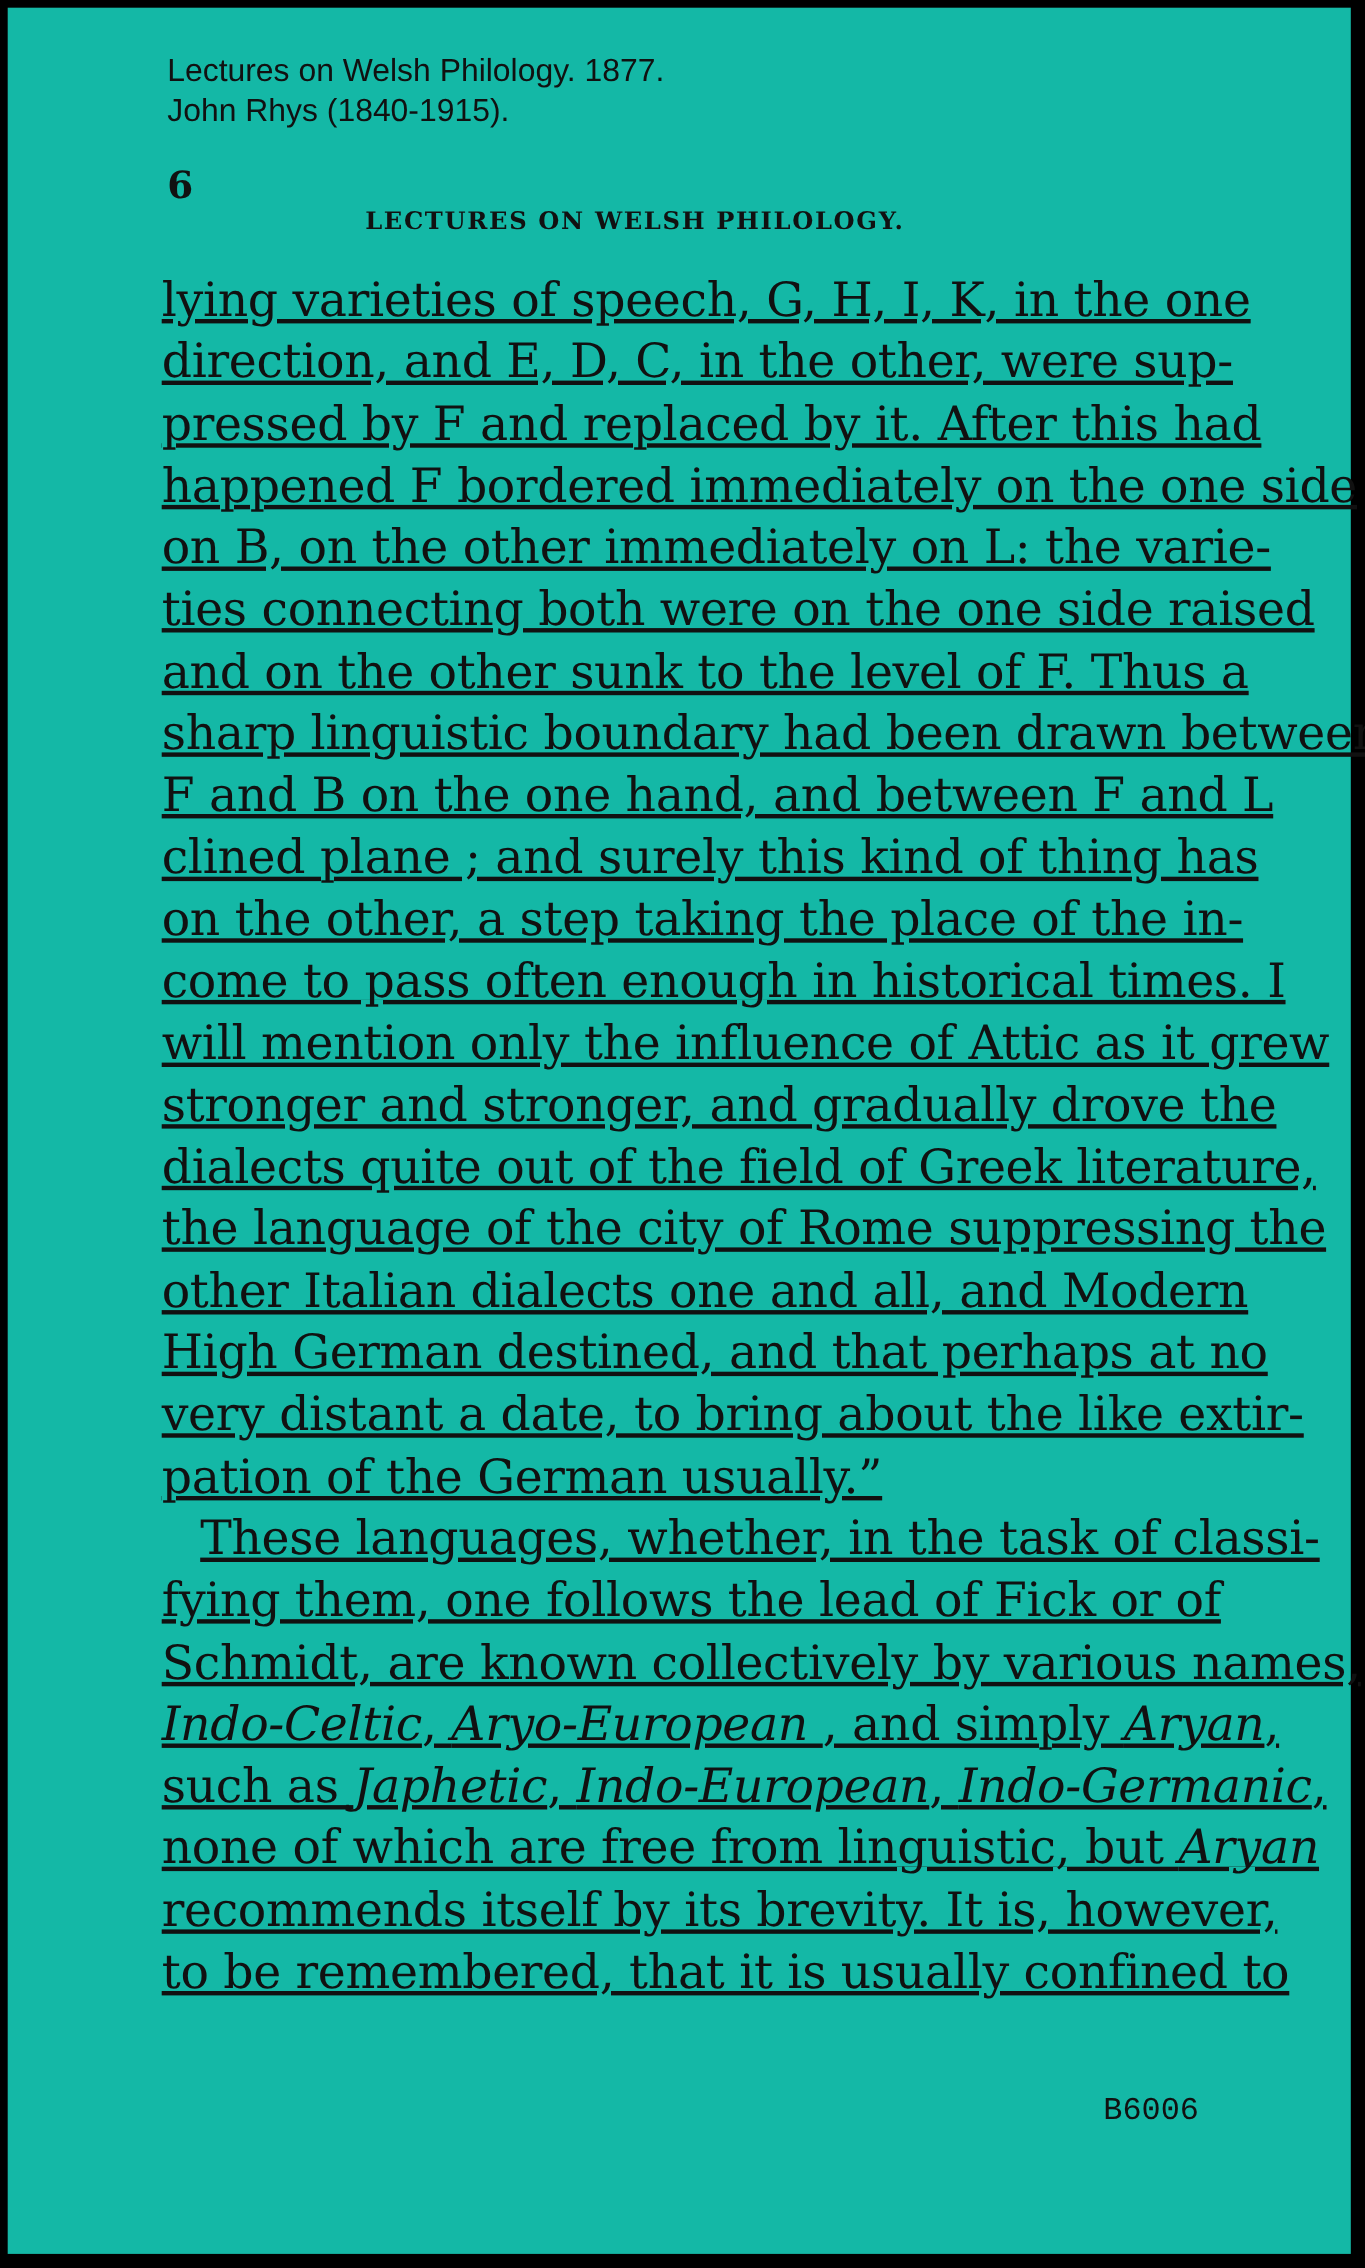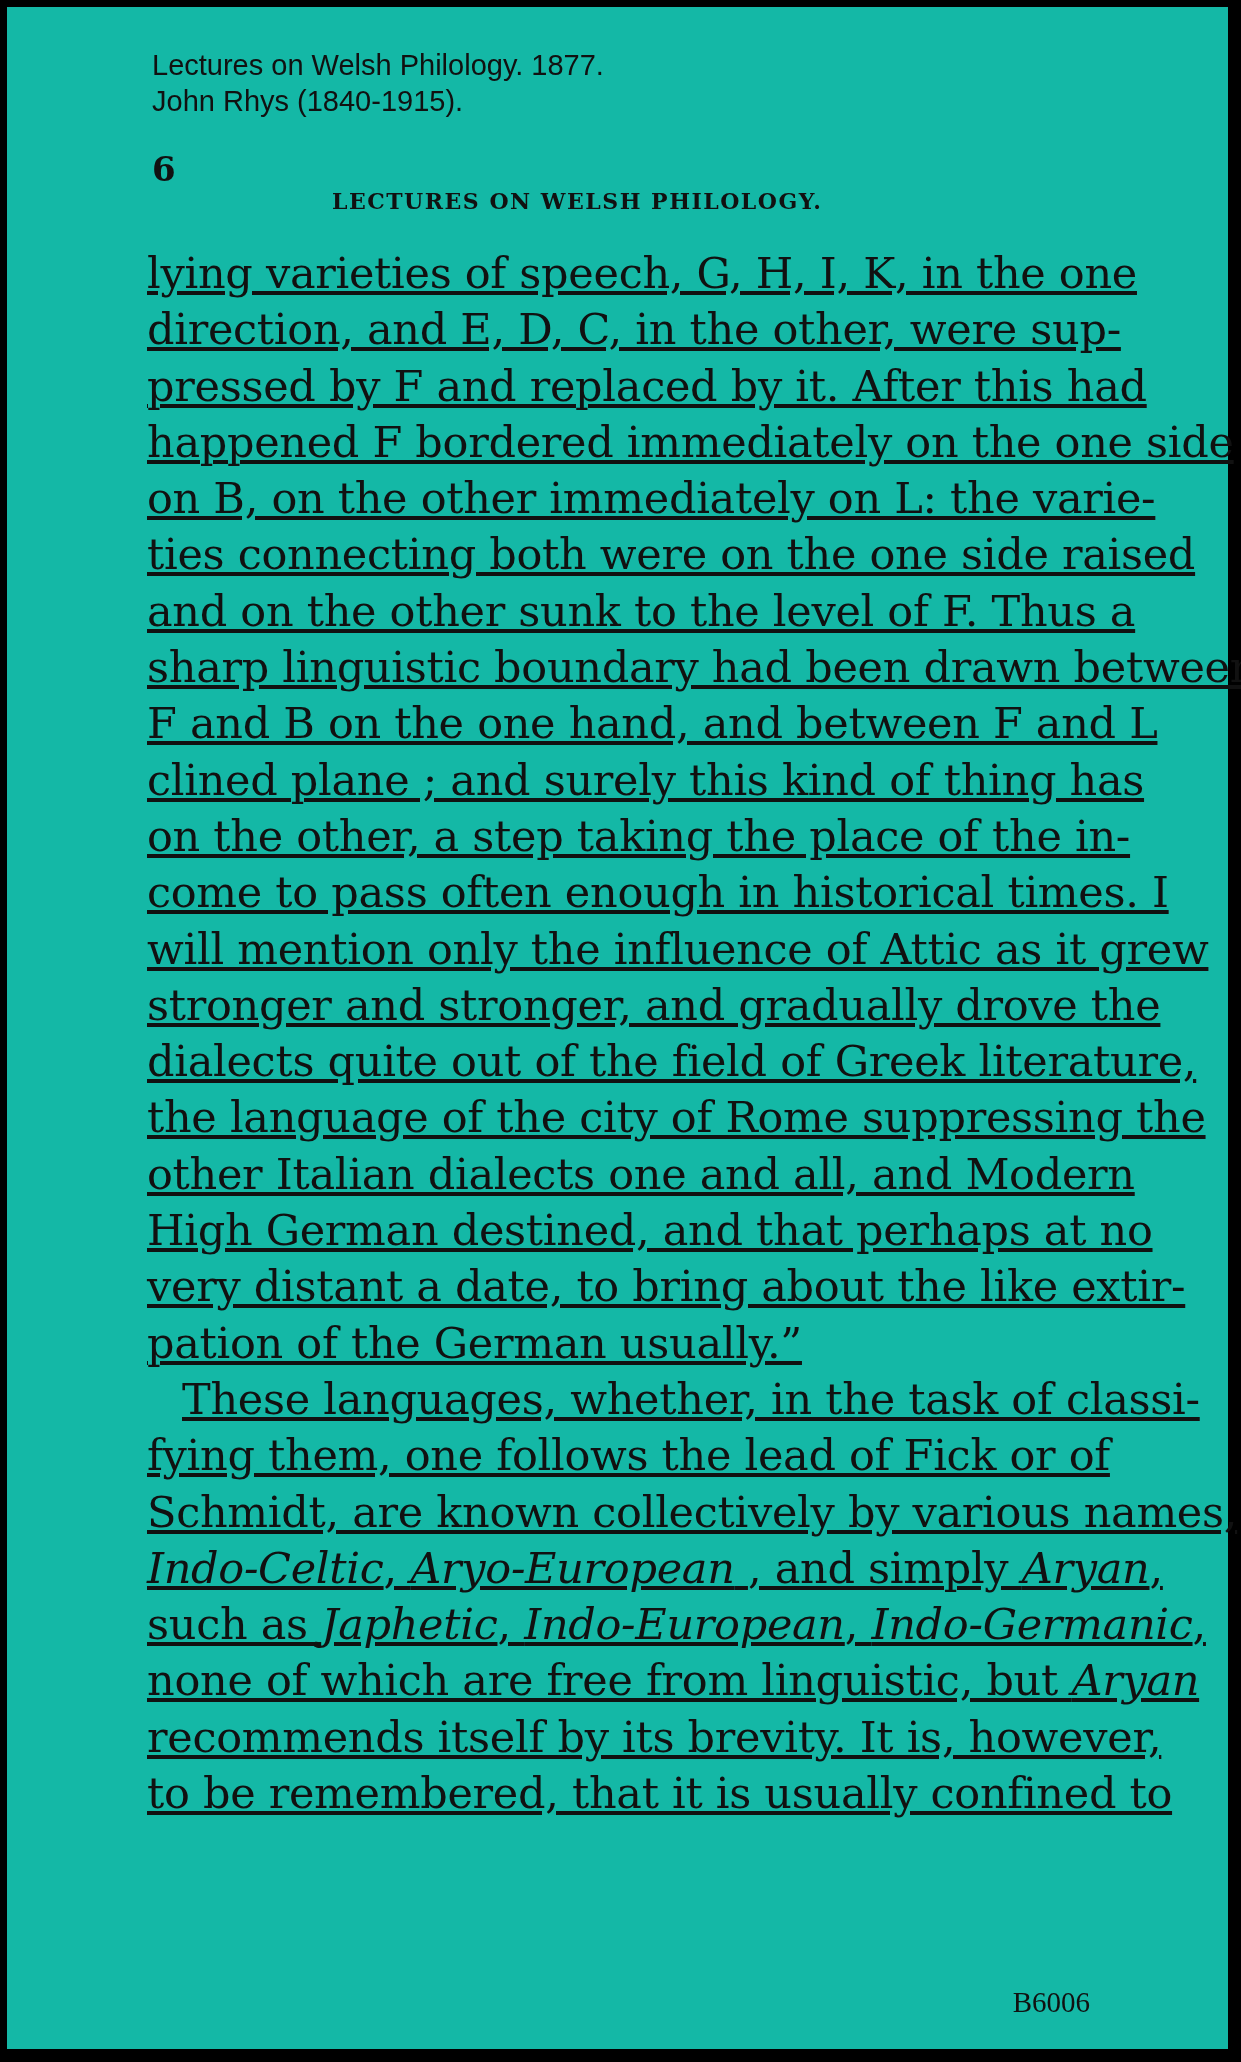--- a/index.html
+++ b/index.html
@@ -56,22 +56,22 @@
     text-align: justify;
     text-align-last: justify;
     height: 56.3px;
     letter-spacing: -0.3px;
   }
   .line.last { text-align-last: left; }
   .line.indent { padding-left: 35px; }
   .body-text i { font-style: italic; }
   .shelf-mark {
     position: absolute;
-    right: 138px; top: 1979px;
-    font-family: Liberation Serif, serif;
+    right: 138px; top: 1895px;
+    font-family: Liberation Mono, monospace;
     font-size: 29px;
     color: #111;
   }
 </style>
 </head>
 <body>
 
 <div class="page">
 
   <div class="catalog">

